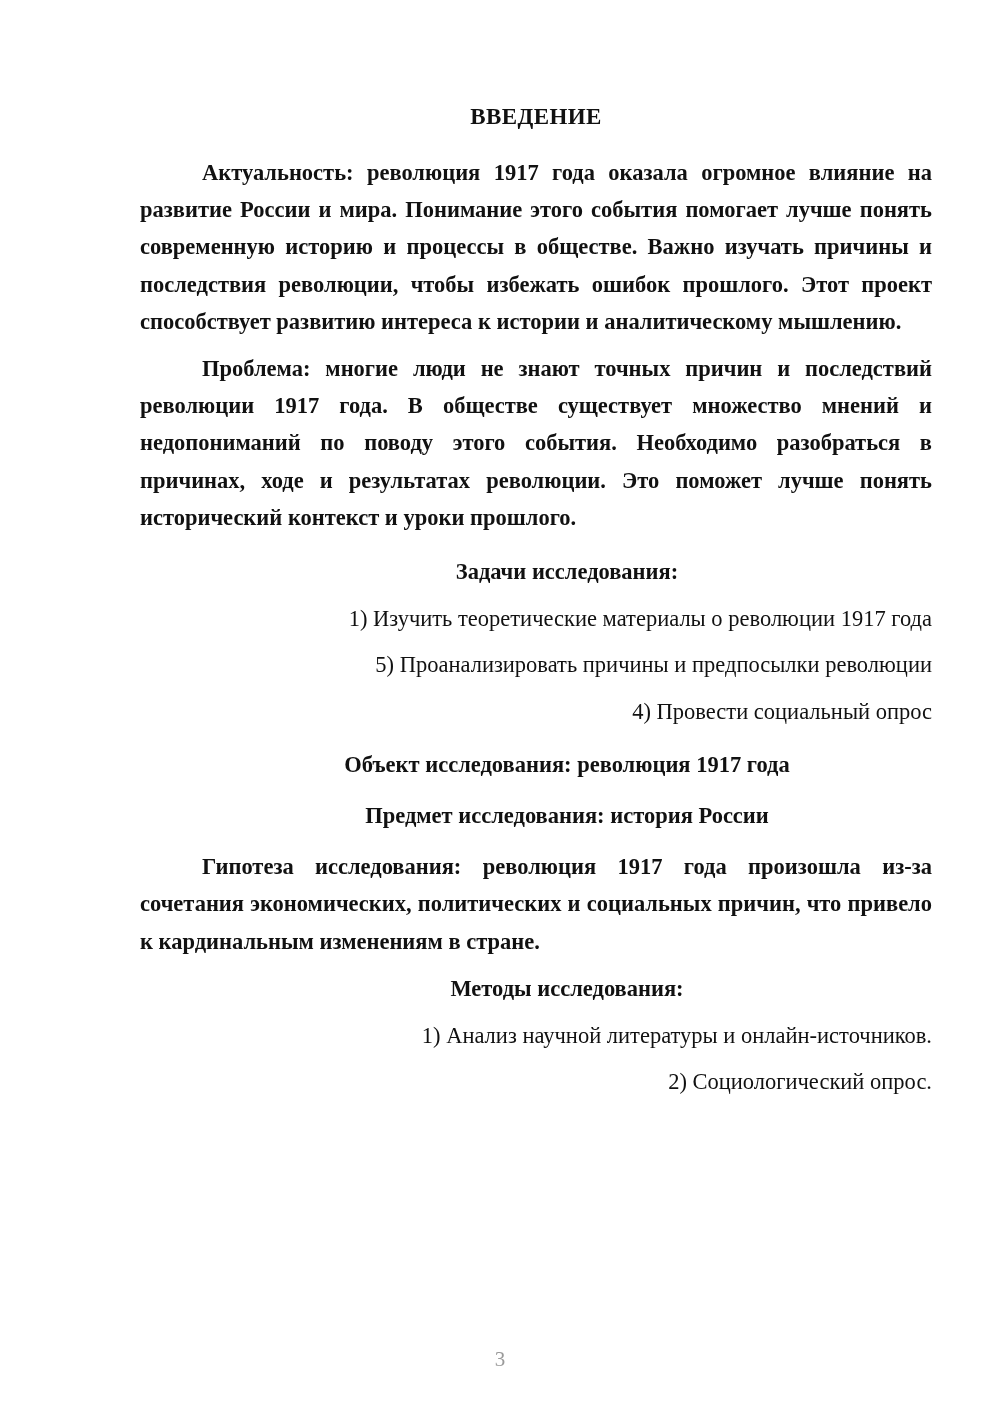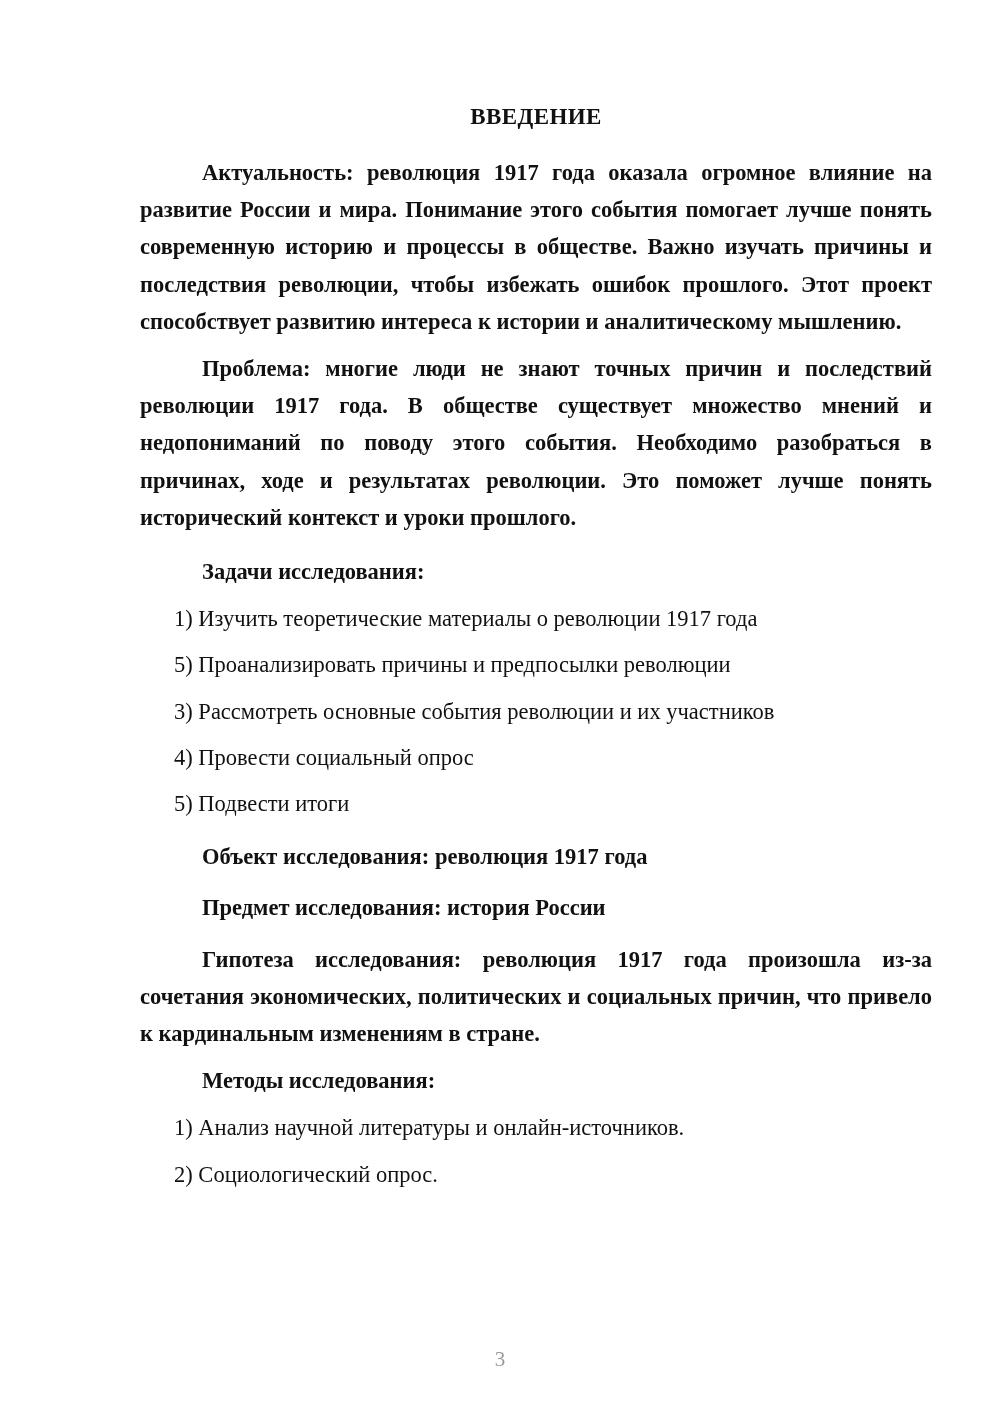--- a/index.html
+++ b/index.html
@@ -43,27 +43,27 @@
     text-align: justify;
     text-justify: inter-word;
     text-indent: 62px;
     margin: 0 0 3px 0;
     hyphens: none;
     font-weight: bold;
   }
 
   
   .para.single {
-    text-align: left;
+    text-align: center;
   }
 
   .list-item {
     font-size: 22.5px;
     line-height: 37.2px;
-    text-align: left;
+    text-align: right;
     text-indent: 0;
     margin: 0 0 9px 0;
     padding-left: 34px;
   }
 
   .spacer-sm { height: 7px; }
   .spacer-md { height: 11px; }
 
   .page-number {
     position: absolute;
@@ -96,23 +96,21 @@
 
 
     <div class="spacer-sm"></div>
 
     <p class="para single">Задачи исследования:</p>
 
     <div class="spacer-sm"></div>
 
     <p class="list-item">1) Изучить теоретические материалы о революции 1917 года</p>
     <p class="list-item">5) Проанализировать причины и предпосылки революции</p>
-    <p class="list-item">3) Рассмотреть основные события революции и их участников</p>
     <p class="list-item">4) Провести социальный опрос</p>
-    <p class="list-item">5) Подвести итоги</p>
 
     <div class="spacer-sm"></div>
 
     <p class="para single">Объект исследования: революция 1917 года</p>
 
     <div class="spacer-md"></div>
 
     <p class="para single">Предмет исследования: история России</p>
 
     <div class="spacer-md"></div>

